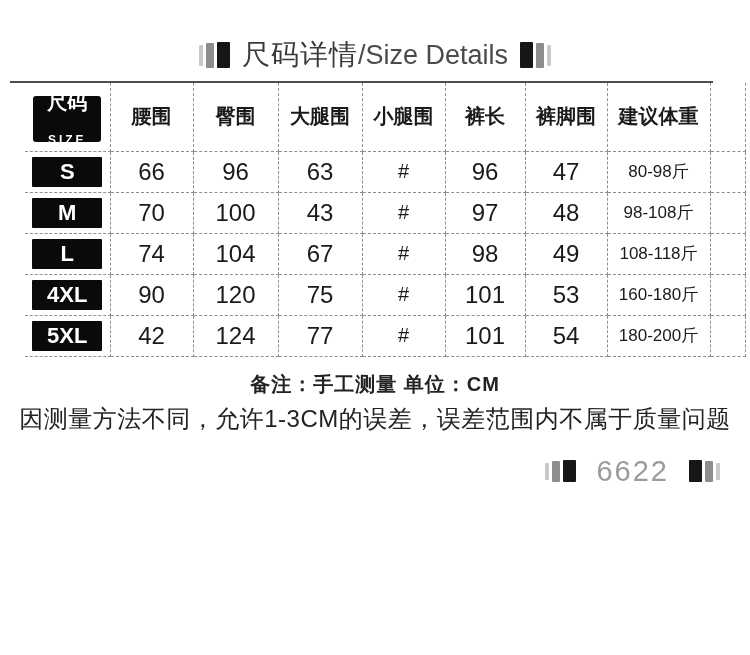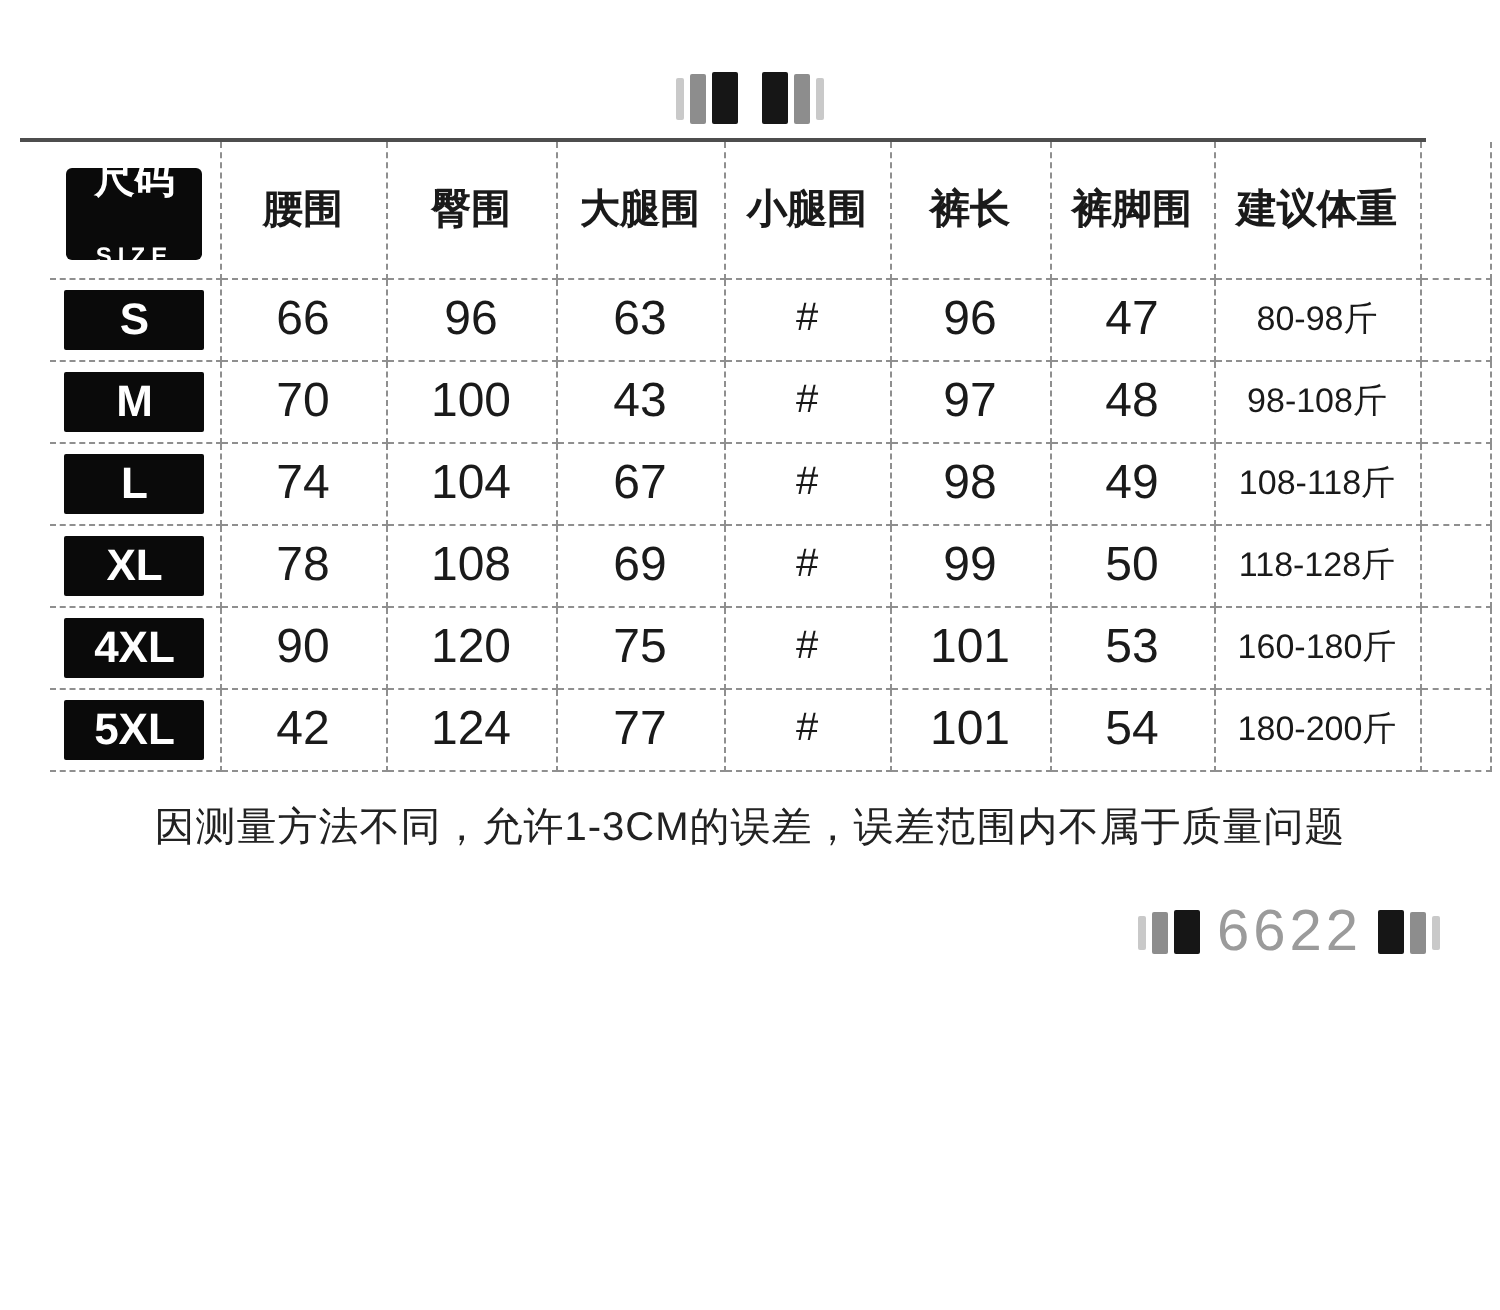--- a/index.html
+++ b/index.html
@@ -39,39 +39,42 @@
   .shb-en { font-size:12px; font-weight:bold; letter-spacing:3px; line-height:14px;text-align:center; }
 
   .size-badge {
     display:inline-block; width:70px; height:30px; line-height:30px;
     background:#0a0a0a; color:#ffffff; font-size:22px; font-weight:bold; border-radius:1px;
   }
 
   
   .notes { margin-top:10px; text-align:center; color:#222222; }
   .note-title { font-size:20px; font-weight:bold; line-height:34px; letter-spacing:1px; }
-  .note-line  { font-size:20px; line-height:36px; letter-spacing:0.5px; }
-
-  
-  .footer { display:flex; align-items:center; justify-content:flex-end; gap:8px; margin:18px 30px 0 0; }
+  .note-line  { font-size:24px; line-height:36px; letter-spacing:0.5px; }
+
+  
+  .footer { display:flex; align-items:center; justify-content:flex-end; gap:20px; margin:18px 30px 0 0; }
   .footer .bar-s { height:17px; }
   .footer .bar-m { height:21px; }
   .footer .bar-l { height:22px; }
   .footer-code { font-size:29px; color:#9b9b9b; letter-spacing:2px; }
 </style>
 </head>
 <body>
 
 <div class="page">
 
   <div class="title-row">
     <span class="bars">
       <i class="bar bar-s"></i>
       <i class="bar bar-m"></i>
       <i class="bar bar-l"></i>
+    </span>
+    <span>
+      <span class="title-cn">尺码详情</span><span class="title-en">/Size Details</span>
     </span>
     <span class="bars">
       <i class="bar bar-l"></i>
       <i class="bar bar-m"></i>
       <i class="bar bar-s"></i>
     </span>
   </div>
 
   <div class="top-rule"></div>
 
@@ -141,33 +144,20 @@
       <td>74</td>
       <td>104</td>
       <td>67</td>
       <td>#</td>
       <td>98</td>
       <td>49</td>
       <td class="c-weight">108-118斤</td>
       <td class="c-spacer"></td>
     </tr>
 
-    <tr>
-      <td class="c-size">
-        <span class="size-badge">XL</span>
-      </td>
-      <td>78</td>
-      <td>108</td>
-      <td>69</td>
-      <td>#</td>
-      <td>99</td>
-      <td>50</td>
-      <td class="c-weight">118-128斤</td>
-      <td class="c-spacer"></td>
-    </tr>
 
 
 
     <tr>
       <td class="c-size">
         <span class="size-badge">4XL</span>
       </td>
       <td>90</td>
       <td>120</td>
       <td>75</td>
@@ -188,20 +178,21 @@
       <td>#</td>
       <td>101</td>
       <td>54</td>
       <td class="c-weight">180-200斤</td>
       <td class="c-spacer"></td>
     </tr>
   </tbody>
   </table>
 
   <div class="notes">
+    <div class="note-title">备注：手工测量  单位：CM</div>
     <div class="note-line">因测量方法不同，允许1-3CM的误差，误差范围内不属于质量问题</div>
   </div>
 
   <div class="footer">
     <span class="bars">
       <i class="bar bar-s"></i>
       <i class="bar bar-m"></i>
       <i class="bar bar-l"></i>
     </span>
     <span class="footer-code">6622</span>

